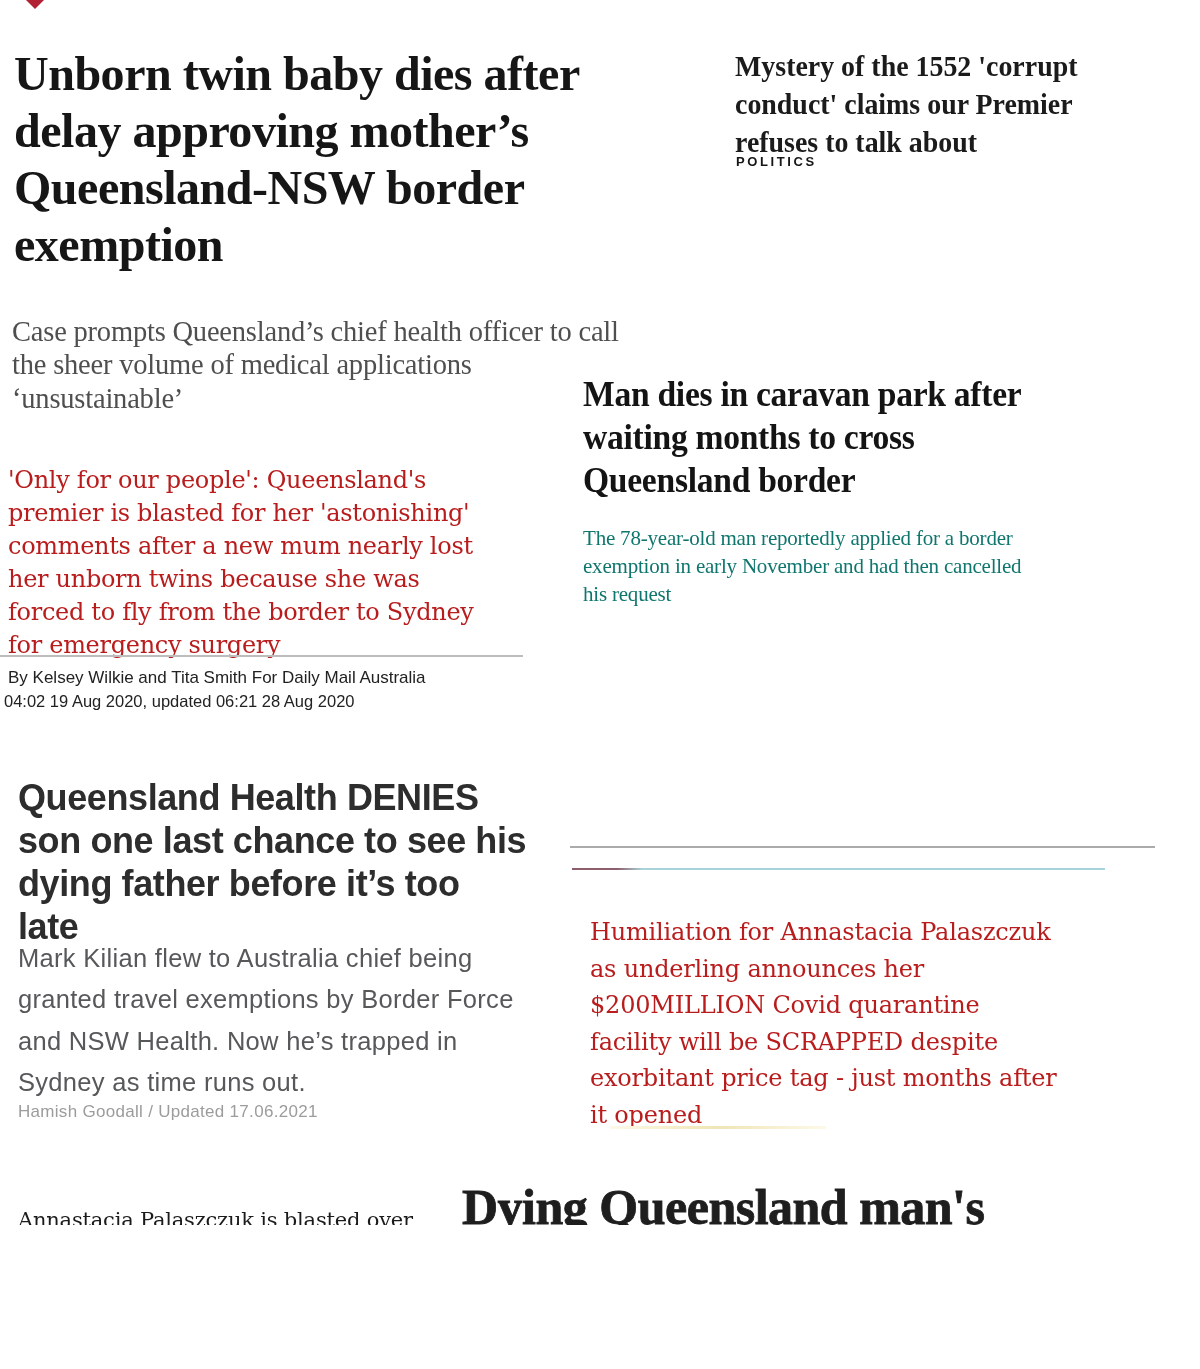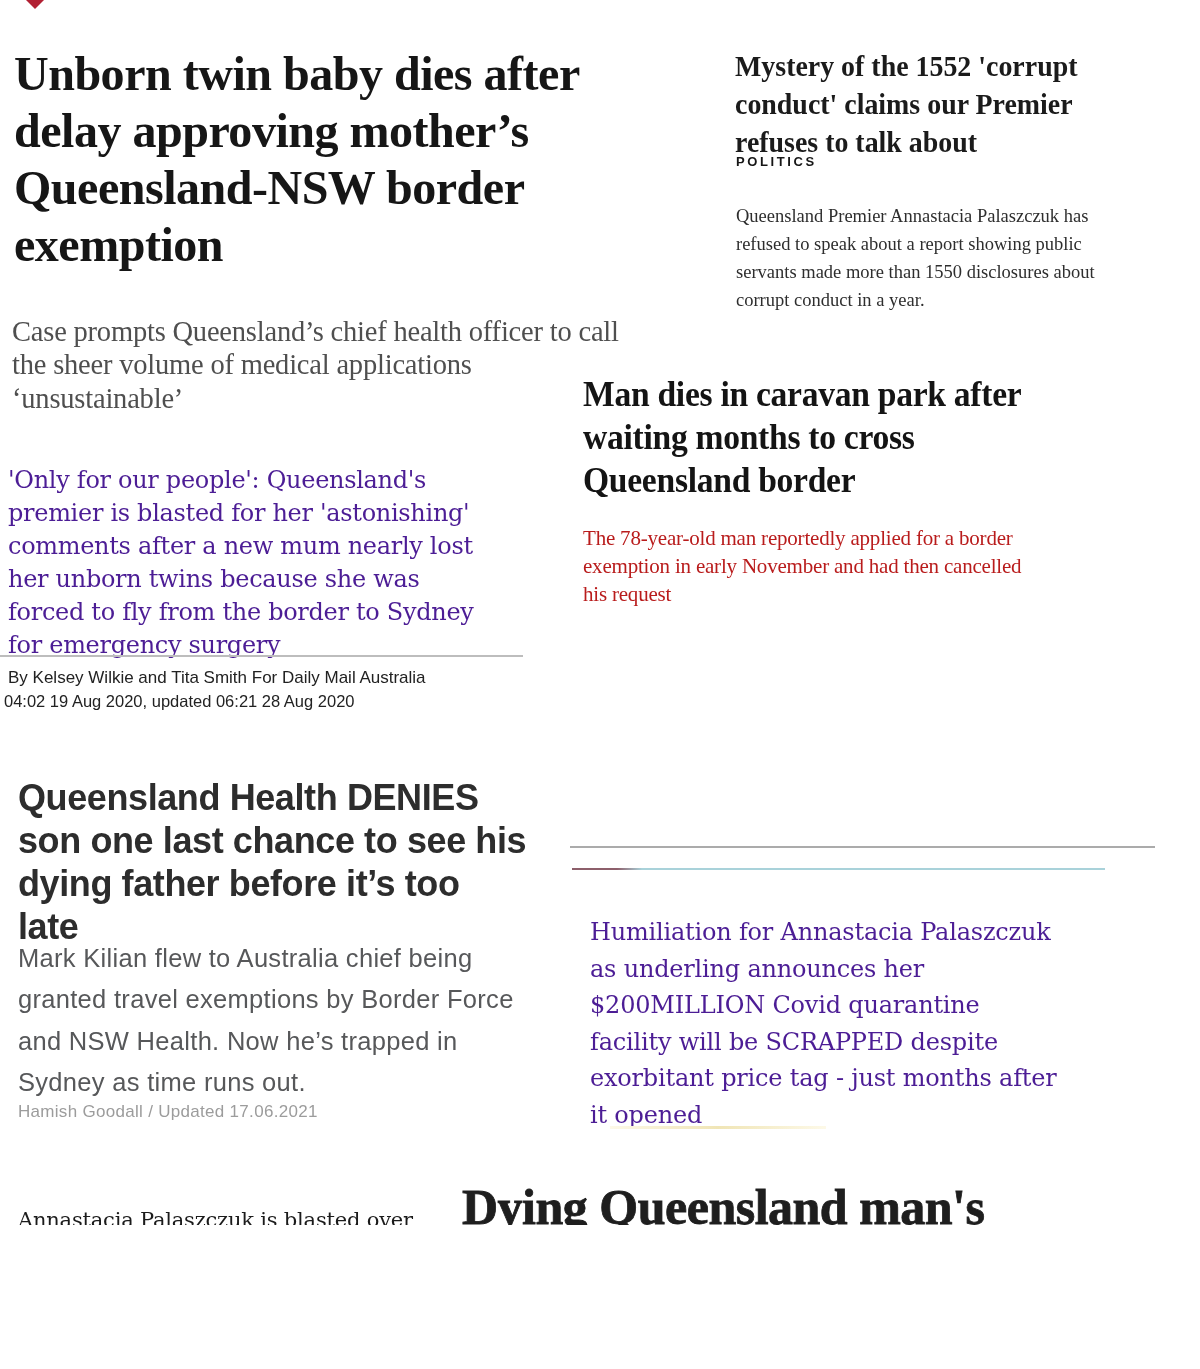--- a/index.html
+++ b/index.html
@@ -31,21 +31,21 @@
     left: 583px; top: 344px;
     font-family: "Liberation Serif", "DejaVu Serif", serif;
     font-weight: 700; font-size: 35px; line-height: 43px;
     letter-spacing: -0.3px; color: #141414;
     transform: scaleX(0.96); transform-origin: left top;
   }
   .caravan-standfirst {
     left: 583px; top: 503px;
     font-family: "Liberation Serif", "DejaVu Serif", serif;
     font-size: 21px; line-height: 28px;
-    color: #b91c1c; letter-spacing: -0.2px;
+    color: #0f766e; letter-spacing: -0.2px;
   }
 
   
   .mystery-headline {
     left: 735px; top: 22px;
     font-family: "Liberation Serif", "DejaVu Serif", serif;
     font-weight: 700; font-size: 30px; line-height: 38px;
     color: #1b1b1b;
     transform: scaleX(0.93); transform-origin: left top;
   }
@@ -58,21 +58,21 @@
   .mystery-body {
     left: 736px; top: 183px;
     font-family: "Liberation Serif", "DejaVu Serif", serif;
     font-size: 18.5px; line-height: 28px;
     color: #2e2e2e;
   }
 
   
   .dm-text {
     font-family: "DejaVu Serif", "Liberation Serif", serif;
-    color: #4c1d95;
+    color: #b91c1c;
   }
   .only-people { left: 8px; top: 440px; font-size: 24px; line-height: 33px; letter-spacing: -0.3px; }
   .fury { left: 585px; top: 608px; font-size: 26.5px; line-height: 36.5px; letter-spacing: -0.4px; }
   .humiliation { left: 590px; top: 890px; font-size: 24px; line-height: 36.5px; letter-spacing: -0.2px; }
   .false-claims { left: 18px; top: 1181px; font-size: 21px; line-height: 36px; letter-spacing: -0.2px; color: #1b1b1b; }
 
   
   .byline-authors {
     left: 8px; top: 668px;
     font-size: 17px; color: #222222;
@@ -149,24 +149,20 @@
 Queensland-NSW border
 exemption</h1>
   <p class="abs g-standfirst">Case prompts Queensland’s chief health officer to call
 the sheer volume of medical applications
 ‘unsustainable’</p>
 
   <h2 class="abs mystery-headline">Mystery of the 1552 'corrupt
 conduct' claims our Premier
 refuses to talk about</h2>
   <div class="abs politics-kicker">POLITICS</div>
-  <p class="abs mystery-body">Queensland Premier Annastacia Palaszczuk has
-refused to speak about a report showing public
-servants made more than 1550 disclosures about
-corrupt conduct in a year.</p>
 
   <p class="abs dm-text only-people">'Only for our people': Queensland's
 premier is blasted for her 'astonishing'
 comments after a new mum nearly lost
 her unborn twins because she was
 forced to fly from the border to Sydney
 for emergency surgery</p>
 
   <div class="divider-byline"></div>
   <div class="abs byline-authors">By Kelsey Wilkie and Tita Smith For Daily Mail Australia</div>

